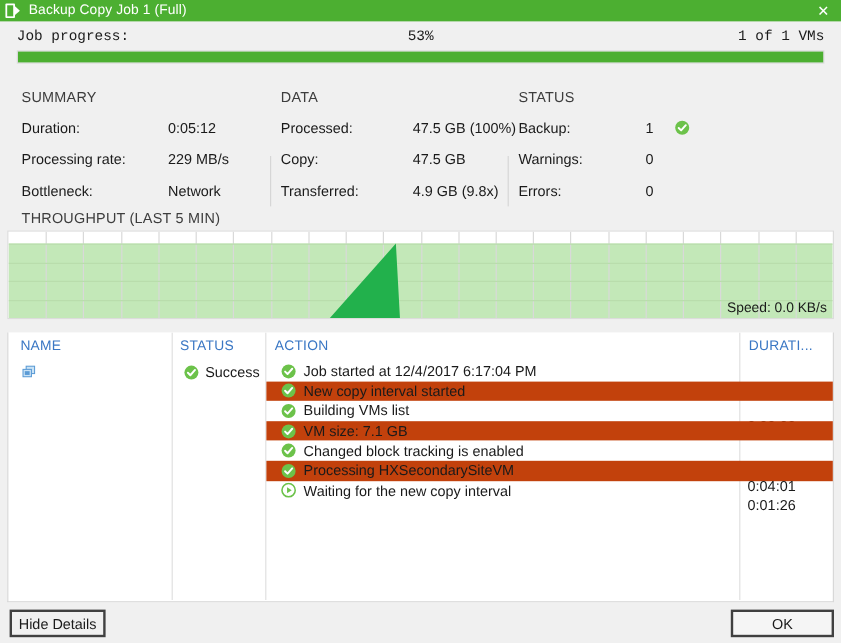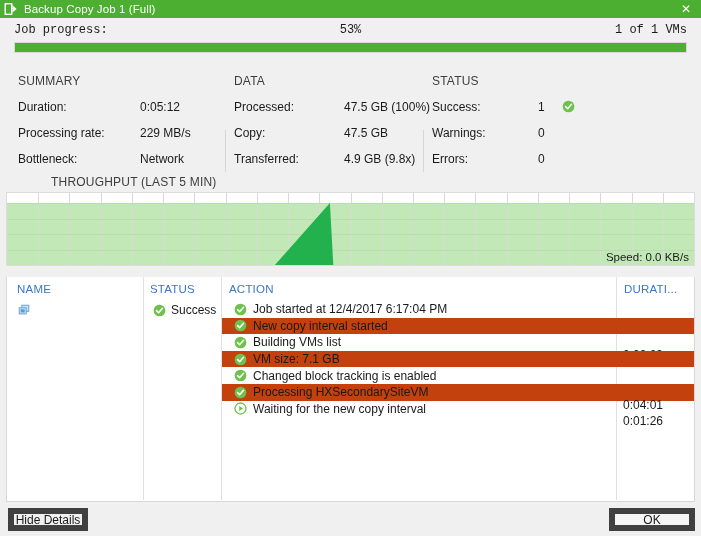--- a/index.html
+++ b/index.html
@@ -184,21 +184,20 @@
     height: 100px;
     background: #f0f0f0;
   }
   .throughput-heading {
     position: absolute;
     left: 18px; top: 3px;
     font-size: 12px;
     color: #3d3d3d;
     letter-spacing: 0.2px;
     white-space: nowrap;
-    margin-left: 33px;
   }
   .chart {
     position: absolute;
     left: 6px; top: 20px;
     width: 689px;
     height: 74px;
     background: #ffffff;
     border: 1px solid #dcdcdc;
     box-sizing: border-box;
     overflow: hidden;
@@ -310,21 +309,21 @@
     position: absolute;
     left: 0; bottom: 0;
     width: 701px;
     height: 34px;
     background: #f0f0f0;
   }
   .btn {
     position: absolute;
     height: 23px;
     background: #f0f0f0;
-    border: 6px solid #404040;
+    border: 2px solid #404040;
     box-sizing: border-box;
     font-family: "Liberation Sans", sans-serif;
     font-size: 12px;
     color: #1a1a1a;
     display: flex;
     align-items: center;
     justify-content: center;
     cursor: default;
     padding: 0;
   }
@@ -390,21 +389,21 @@
       </div>
       <div class="kv-row">
         <span class="kv-key">Transferred:</span>
         <span class="kv-val">4.9 GB (9.8x)</span>
       </div>
     </div>
 
     <div class="summary-col col-status">
       <div class="col-heading">STATUS</div>
       <div class="kv-row">
-        <span class="kv-key">Success:</span>
+        <span class="kv-key">Backup:</span>
         <span class="kv-val">1</span>
         <svg class="status-check" viewBox="0 0 16 16">
           <circle cx="8" cy="8" r="7.2" fill="#6cc24a"></circle>
           <path d="M4.4 8.2 L6.9 10.7 L11.7 5.3" stroke="#ffffff" stroke-width="2" fill="none" stroke-linecap="round" stroke-linejoin="round"></path>
         </svg>
       </div>
       <div class="kv-row">
         <span class="kv-key">Warnings:</span>
         <span class="kv-val">0</span>
       </div>

